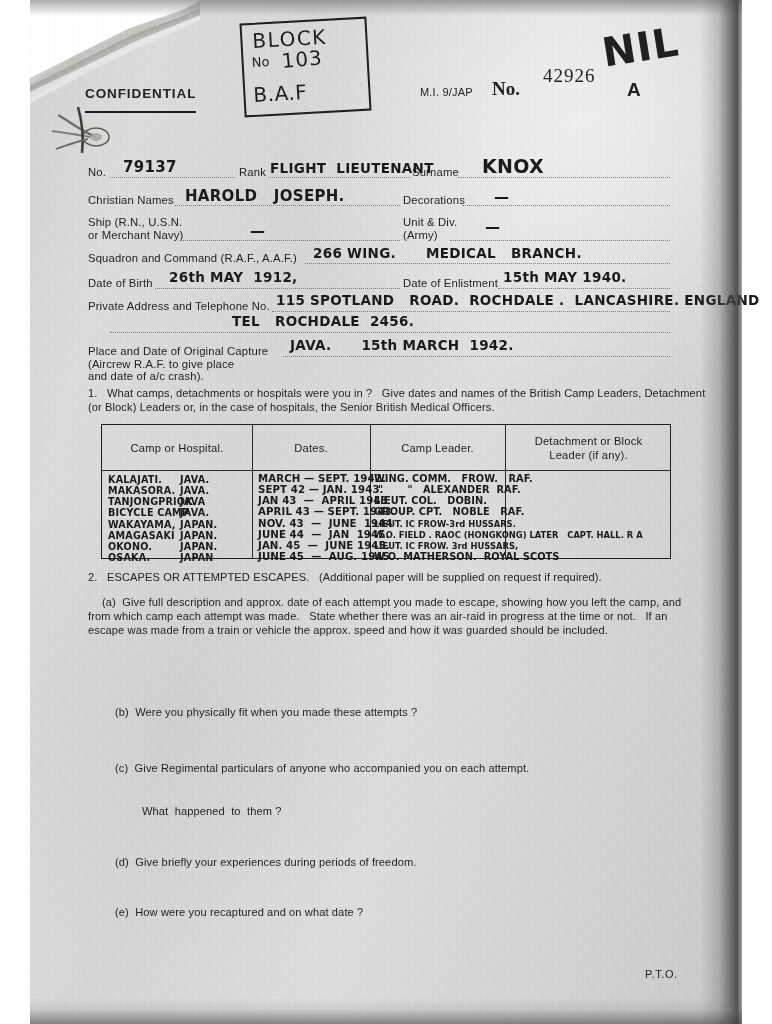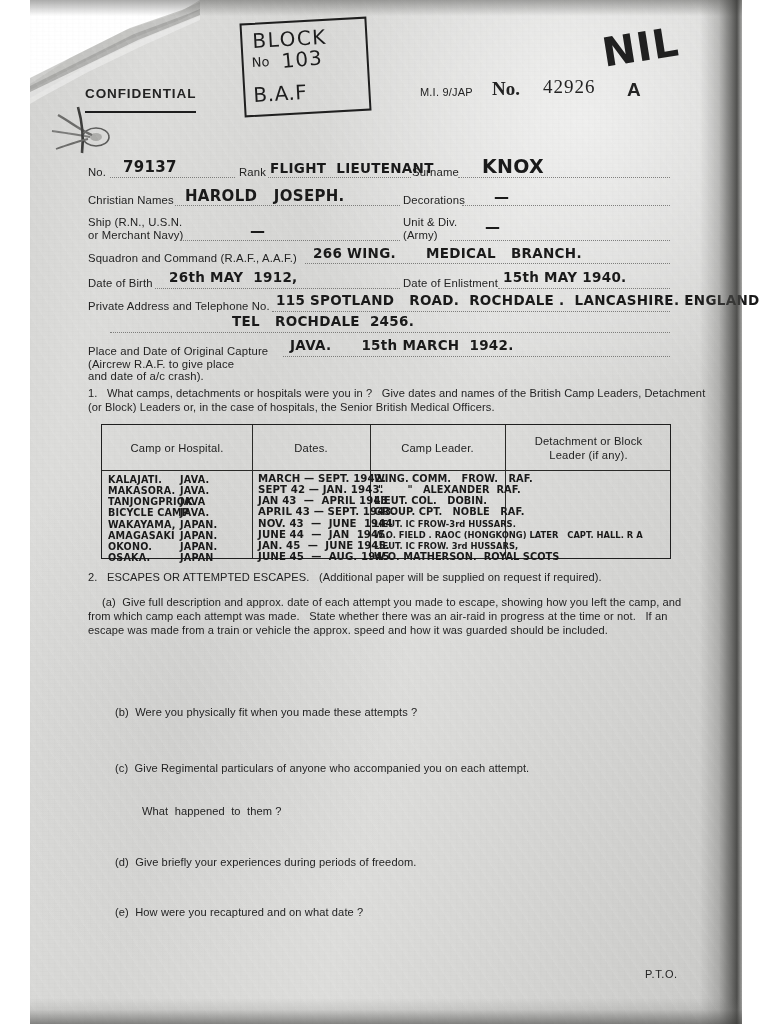--- a/index.html
+++ b/index.html
@@ -82,21 +82,21 @@
   }
 
   
   #confidential {
     left: 85px; top: 86px;
     font-size: 13.5px; font-weight: 700; letter-spacing: .9px;
     border-bottom: 2px solid #1d1d1d; padding-bottom: 10px;
   }
   #mi9-label { left: 420px; top: 86px; font-size: 11px; letter-spacing: .2px; }
   #no-label  { left: 492px; top: 78px; font-size: 19px; font-family: "Liberation Serif", serif; font-weight: 700; }
-  #serial    { left: 543px; top: 76px; font-size: 19px; font-family: "Liberation Serif", serif; letter-spacing: 1px; text-align: center; }
+  #serial    { left: 543px; top: 65px; font-size: 19px; font-family: "Liberation Serif", serif; letter-spacing: 1px; text-align: center; }
   #grade     { left: 627px; top: 79px; font-size: 19px; font-weight: 700; }
   #nil {
     left: 602px; top: 24px; font-size: 40px;
     font-family: "DejaVu Sans", sans-serif; color: #202020;
     transform: rotate(-9deg); letter-spacing: 1px;
   }
 
   
   #block-stamp {
     position: absolute; left: 242px; top: 20px;

